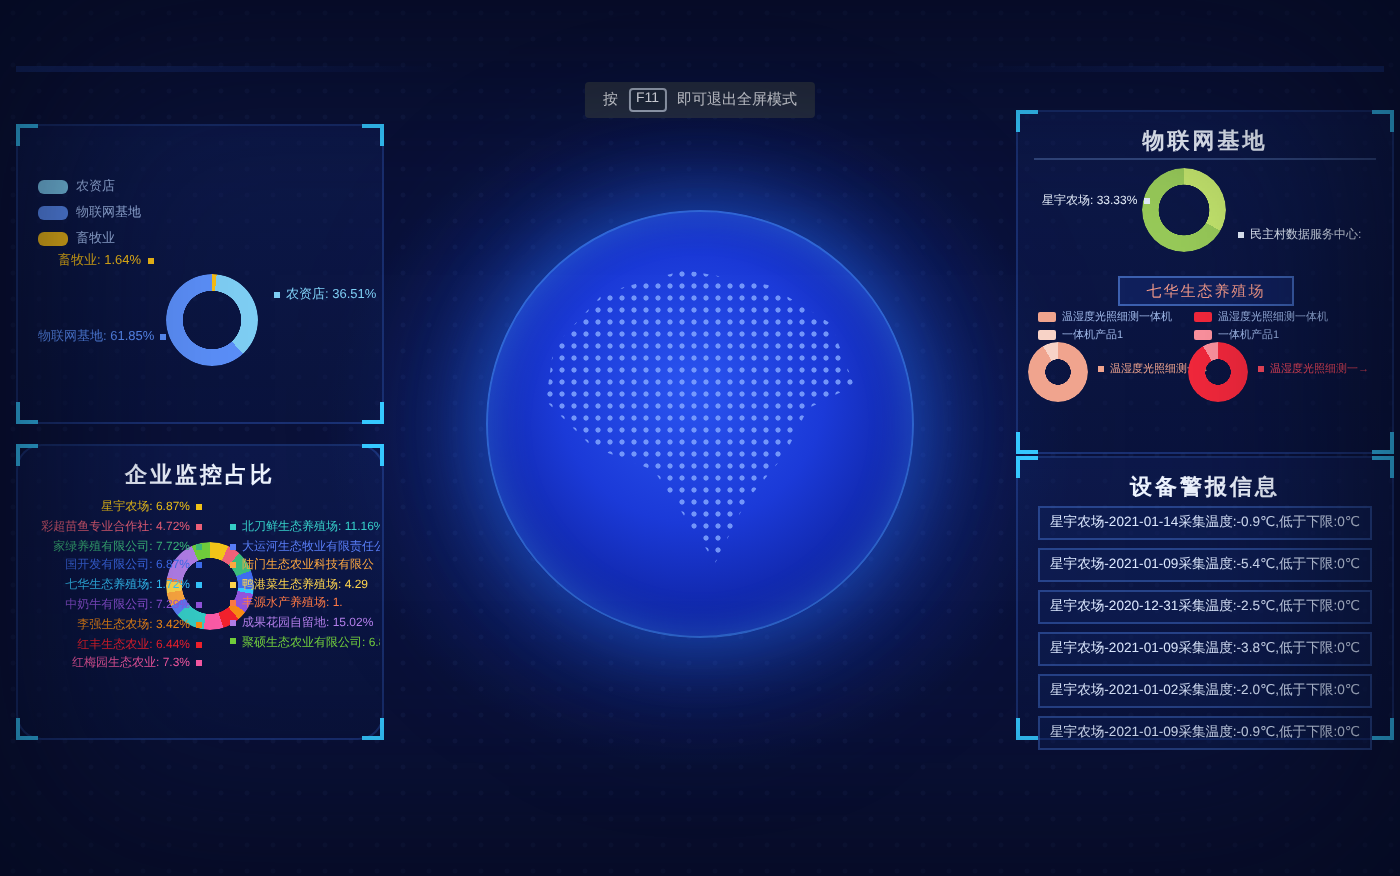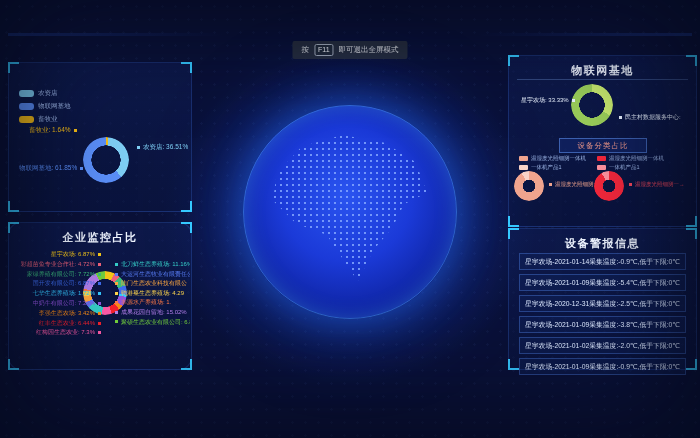--- a/index.html
+++ b/index.html
@@ -178,21 +178,21 @@
     <i class="c tl"></i>
       <i class="c tr"></i>
       <i class="c bl"></i>
       <i class="c br"></i>
     <h2>物联网基地</h2>
     <div class="divider"></div>
     <div class="donut" id="d3" style="background: conic-gradient(rgb(198, 232, 110) 0%, rgb(198, 232, 110) 33.33%, rgb(154, 205, 90) 33.33%, rgb(154, 205, 90) 100%);"></div>
     <span class="lab dr p3l0" style="color: rgb(232, 241, 255);">星宇农场: 33.33%</span>
     <span class="lab dl p3l1" style="color: rgb(232, 241, 255);">民主村数据服务中心:</span>
 
-    <div class="classbox">设备分类占比</div>
+    <div class="classbox">七华生态养殖场</div>
 
     <div class="glegend gl1">
       <div class="gli">
         <span class="gsw" style="background: rgb(240, 164, 142);"></span>
         <span class="t">温湿度光照细测一体机</span>
       </div>
       <div class="gli">
         <span class="gsw" style="background: rgb(248, 211, 199);"></span>
         <span class="t">一体机产品1</span>
       </div>

